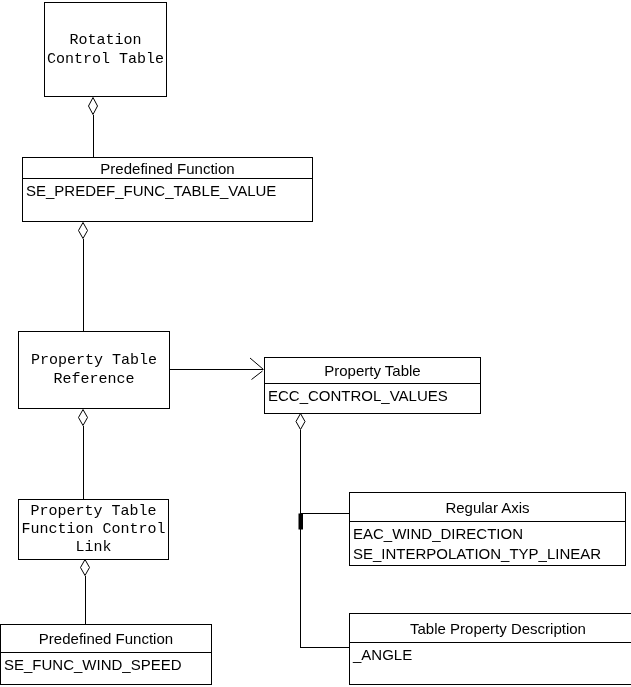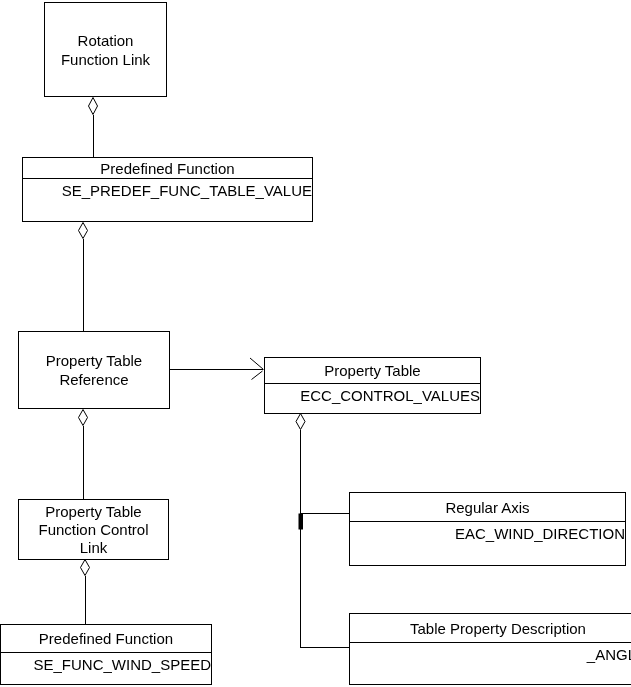--- a/index.html
+++ b/index.html
@@ -17,29 +17,28 @@
     position: absolute;
     left: 0; top: 0;
     z-index: 0;
   }
   .node {
     position: absolute;
     background: #ffffff;
     border: 1px solid #000000;
     z-index: 1;
     font-size: 15px;
-    text-align: right;
   }
   .node.plain {
     display: flex;
     align-items: center;
     justify-content: center;
     text-align: center;
   }
-  .plain-lines { line-height: 19px; }
+  .plain-lines { line-height: 19px; font-family: Liberation Mono, monospace; }
   .plain-lines.tight { line-height: 18px; }
   .class-header {
     display: flex;
     align-items: center;
     justify-content: center;
     border-bottom: 1px solid #000000;
     white-space: nowrap;
     overflow: hidden;
   }
   .class-body {
@@ -87,21 +86,21 @@
       <line x1="300.5" y1="429.5" x2="300.5" y2="647.5" stroke="#000000" stroke-width="1" shape-rendering="crispEdges"></line>
       <line x1="300.5" y1="513.5" x2="349" y2="513.5" stroke="#000000" stroke-width="1" shape-rendering="crispEdges"></line>
       <rect x="298.5" y="513.5" width="4.5" height="16" fill="#000000"></rect>
       <line x1="300.5" y1="647.5" x2="349" y2="647.5" stroke="#000000" stroke-width="1" shape-rendering="crispEdges"></line>
     </g>
   </svg>
 
   <div class="node plain" style="left:44px; top:2px; width:123px; height:95px;">
     <div class="plain-lines">
       <div>Rotation</div>
-      <div>Function Link</div>
+      <div>Control Table</div>
     </div>
   </div>
 
   <div class="node" style="left:22px; top:157px; width:291px; height:65px;">
     <div class="class-header" style="height:21px;">Predefined Function</div>
     <div class="class-body">
       <div>SE_PREDEF_FUNC_TABLE_VALUE</div>
     </div>
   </div>
 
@@ -131,20 +130,21 @@
     <div class="class-header" style="height:28px;">Predefined Function</div>
     <div class="class-body">
       <div>SE_FUNC_WIND_SPEED</div>
     </div>
   </div>
 
   <div class="node" style="left:349px; top:492px; width:277px; height:74px;">
     <div class="class-header" style="height:29px;">Regular Axis</div>
     <div class="class-body">
       <div>EAC_WIND_DIRECTION</div>
+      <div>SE_INTERPOLATION_TYP_LINEAR</div>
     </div>
   </div>
 
   <div class="node" style="left:349px; top:613px; width:298px; height:72px;">
     <div class="class-header" style="height:29px;">Table Property Description</div>
     <div class="class-body" style="line-height:19px;">
       <div>_ANGLE</div>
     </div>
   </div>
 

